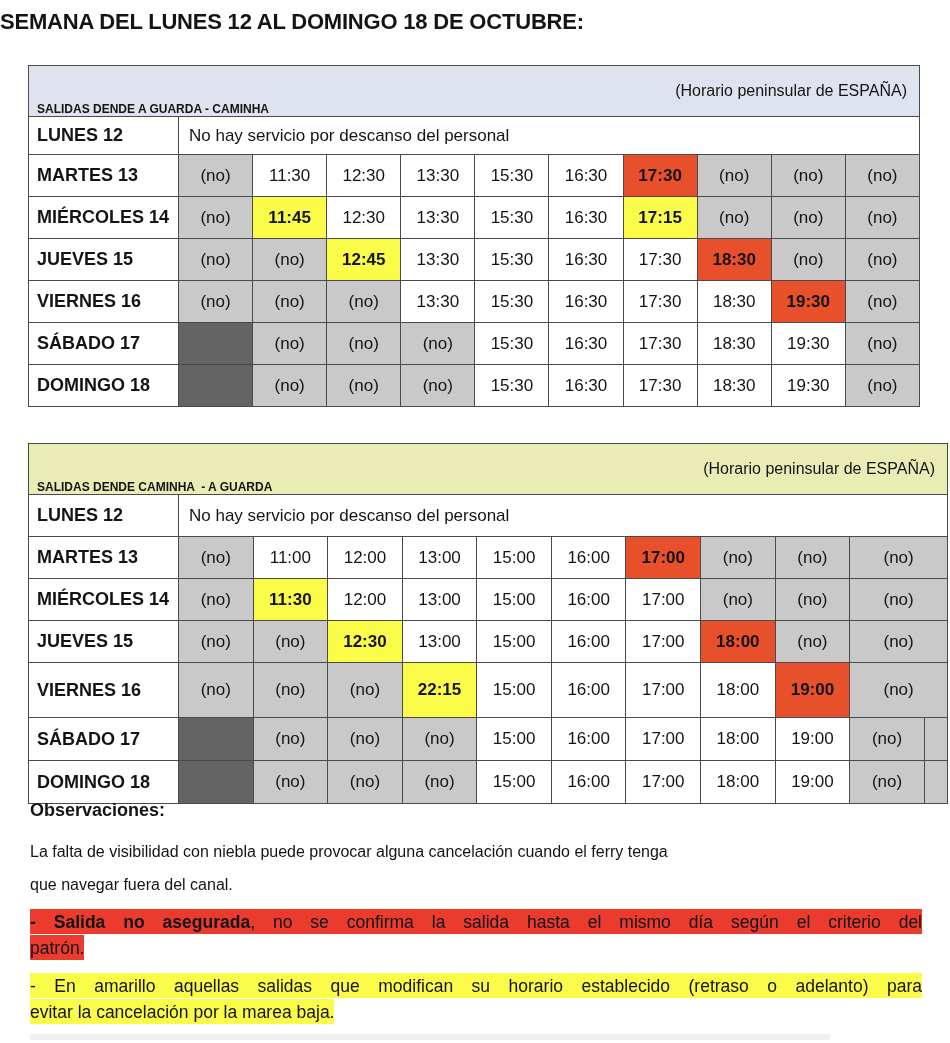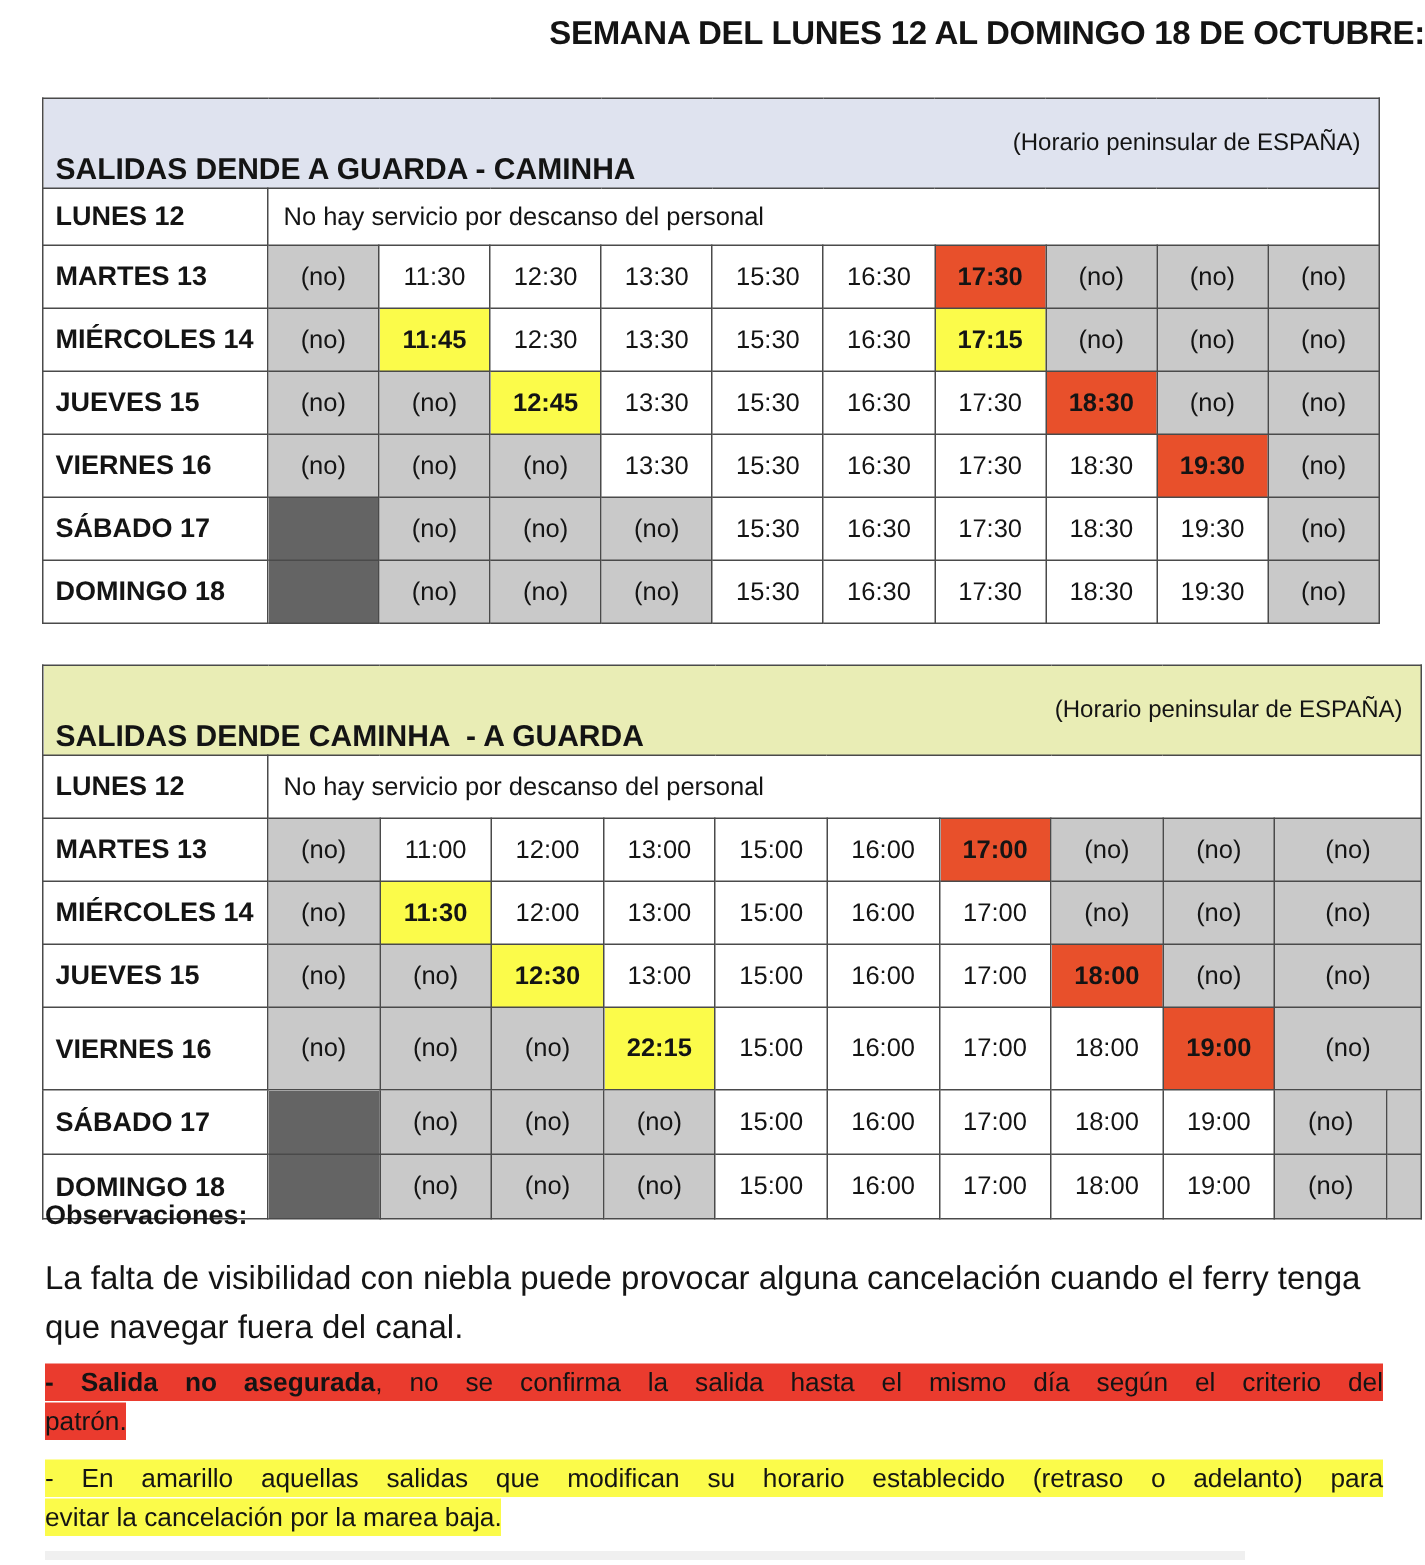--- a/index.html
+++ b/index.html
@@ -1,53 +1,53 @@
 <!DOCTYPE html>
 <html style="--table1-header-bg: #dfe3ef; --table2-header-bg: #e9edb5; --cell-no-bg: #c9c9c9; --cell-closed-bg: #646464; --cell-delayed-bg: #fbfb4a; --cell-unassured-bg: #e8502b; --note-yellow-bg: #fbfb4a; --note-red-bg: #ea3b2e;"><head>
 <meta charset="utf-8">
 <style>
   html,body { margin:0; padding:0; background:#ffffff; }
   body { width:950px; height:1043px; position:relative; font-family:"Liberation Sans","DejaVu Sans",sans-serif; color:#141414; }
   .page { position:relative; width:950px; height:1043px; overflow:hidden; }
 
-  .title { position:absolute; top:9px; left:0; width:100%; text-align:right;
+  .title { position:absolute; top:9px; left:0; width:100%; text-align:left;
            font-size:22px; font-weight:bold; letter-spacing:-0.2px; }
 
   table.sched { position:absolute; border-collapse:collapse; table-layout:fixed; font-size:17px; }
   .t1 { left:28px; top:65px; width:892px; }
   .t2 { left:28px; top:443px; width:920px; }
   .sched th, .sched td { border:1px solid #4a4a4a; padding:0; overflow:hidden; vertical-align:middle; }
   .col-day { width:150px; }
   .col-extra { width:23px; }
 
   tr.hdr th { height:44px; }
   .t1 tr.hdr th { background:var(--table1-header-bg,#dfe3ef); }
   .t2 tr.hdr th { background:var(--table2-header-bg,#e9edb5); }
   .hdr-flex { display:flex; justify-content:space-between; align-items:center; padding:0 12px 0 8px; }
-  .hdr-title { font-weight:bold; font-size:20px; white-space:pre;margin-top:36px; }
+  .hdr-title { font-weight:bold; font-size:12px; white-space:pre;margin-top:36px; }
   .hdr-note { font-weight:normal; font-size:16px; }
 
   tr.lunes { height:38px; }
   .t2 tr.lunes { height:42px; }
   tr.data { height:42px; }
   .t2 tr.tall { height:55px; }
   .t2 tr.wkend { height:43px; }
   td.day { font-weight:bold; text-align:left; padding-left:8px; font-size:18px; }
   td.svc { text-align:left; padding-left:10px; font-size:17px;margin-top:23px; }
   td.slot { text-align:center; }
   .c-time { background:#ffffff; }
   .c-no { background:var(--cell-no-bg,#c9c9c9); }
   .c-dark { background:var(--cell-closed-bg,#646464); }
   .c-yellow { background:var(--cell-delayed-bg,#fbfb4a); font-weight:bold; }
   .c-red { background:var(--cell-unassured-bg,#e8502b); font-weight:bold; }
 
   .obs { position:absolute; left:30px; top:800px; width:892px; }
   .obs-heading { font-size:18px; font-weight:bold; }
   .obs-heading .u { }
-  .obs-para { margin-top:14px; font-size:22px; line-height:33px; }
+  .obs-para { margin-top:14px; font-size:16px; line-height:33px; }
   .note { font-size:17.5px; line-height:26px; }
   .note-y { margin-top:12px; }
   .note-r { margin-top:7px; }
   .jline { text-align:justify; text-align-last:justify; }
   .nline { text-align:left; }
   .hl { padding:2.5px 0; }
   .hl-y { background:var(--note-yellow-bg,#fbfb4a); }
   .hl-r { background:var(--note-red-bg,#ea3b2e); }
 
   .cutoff-strip { position:absolute; left:30px; top:1034px; width:800px; height:6px; background:#f0f0f0; }

